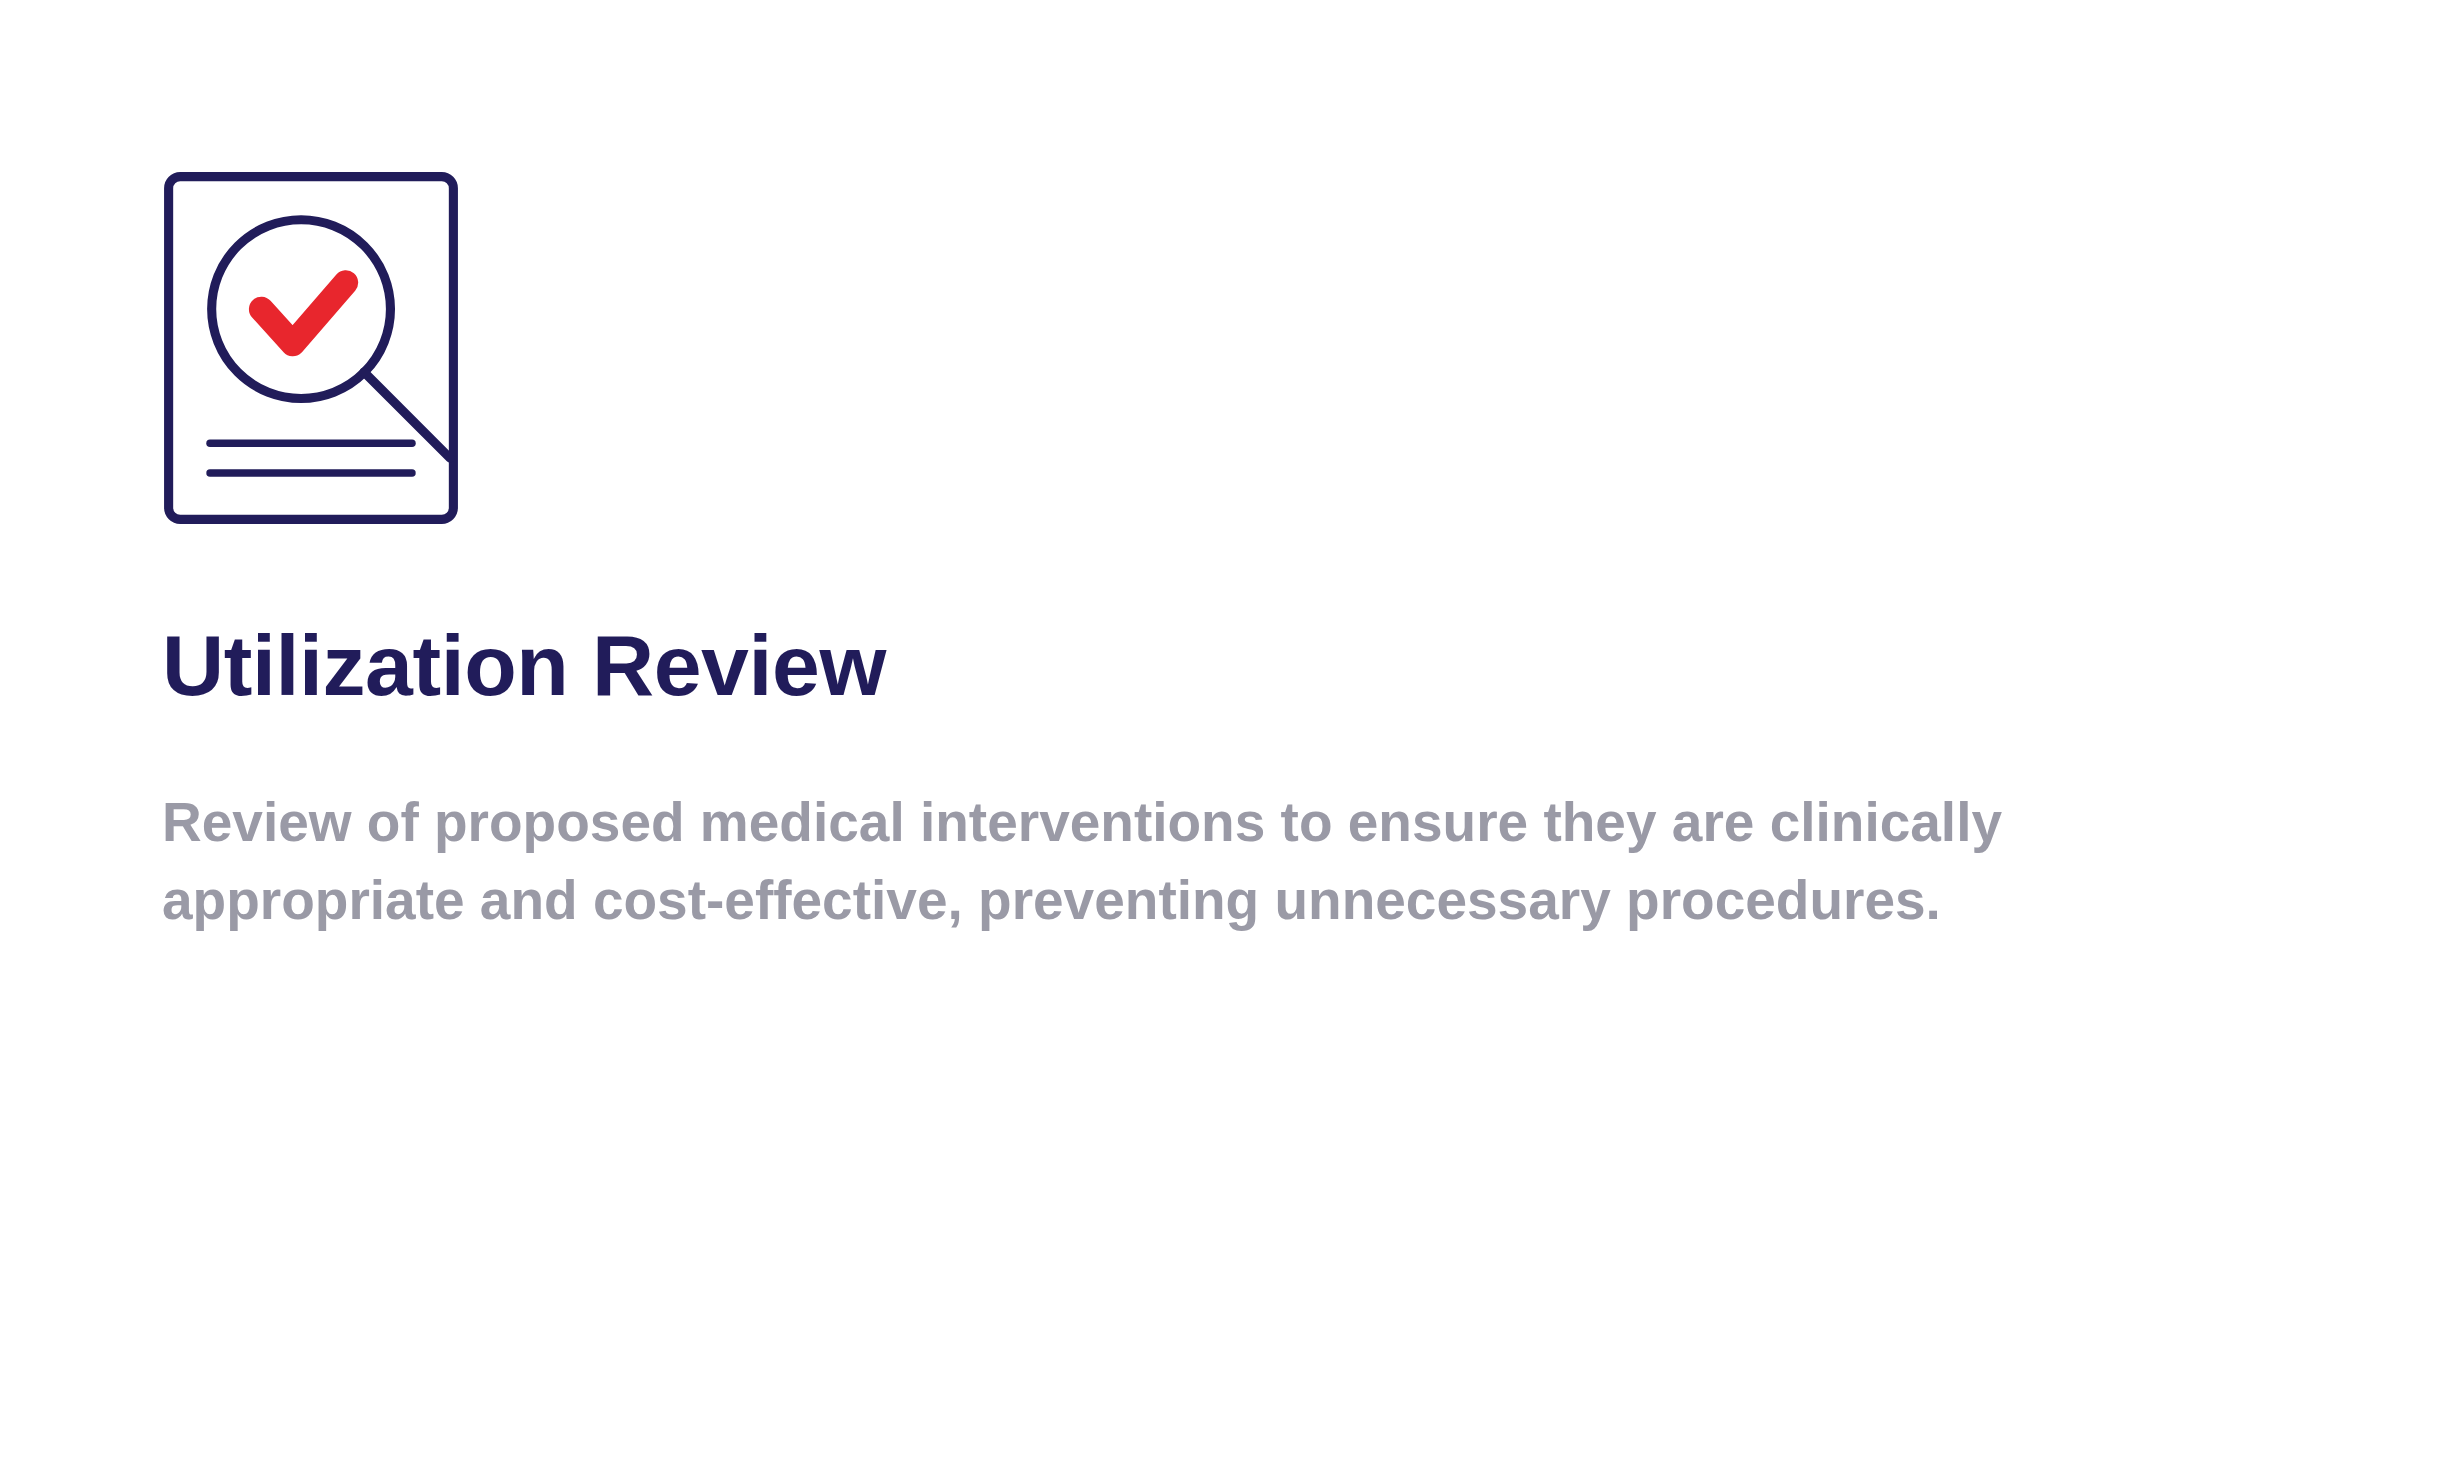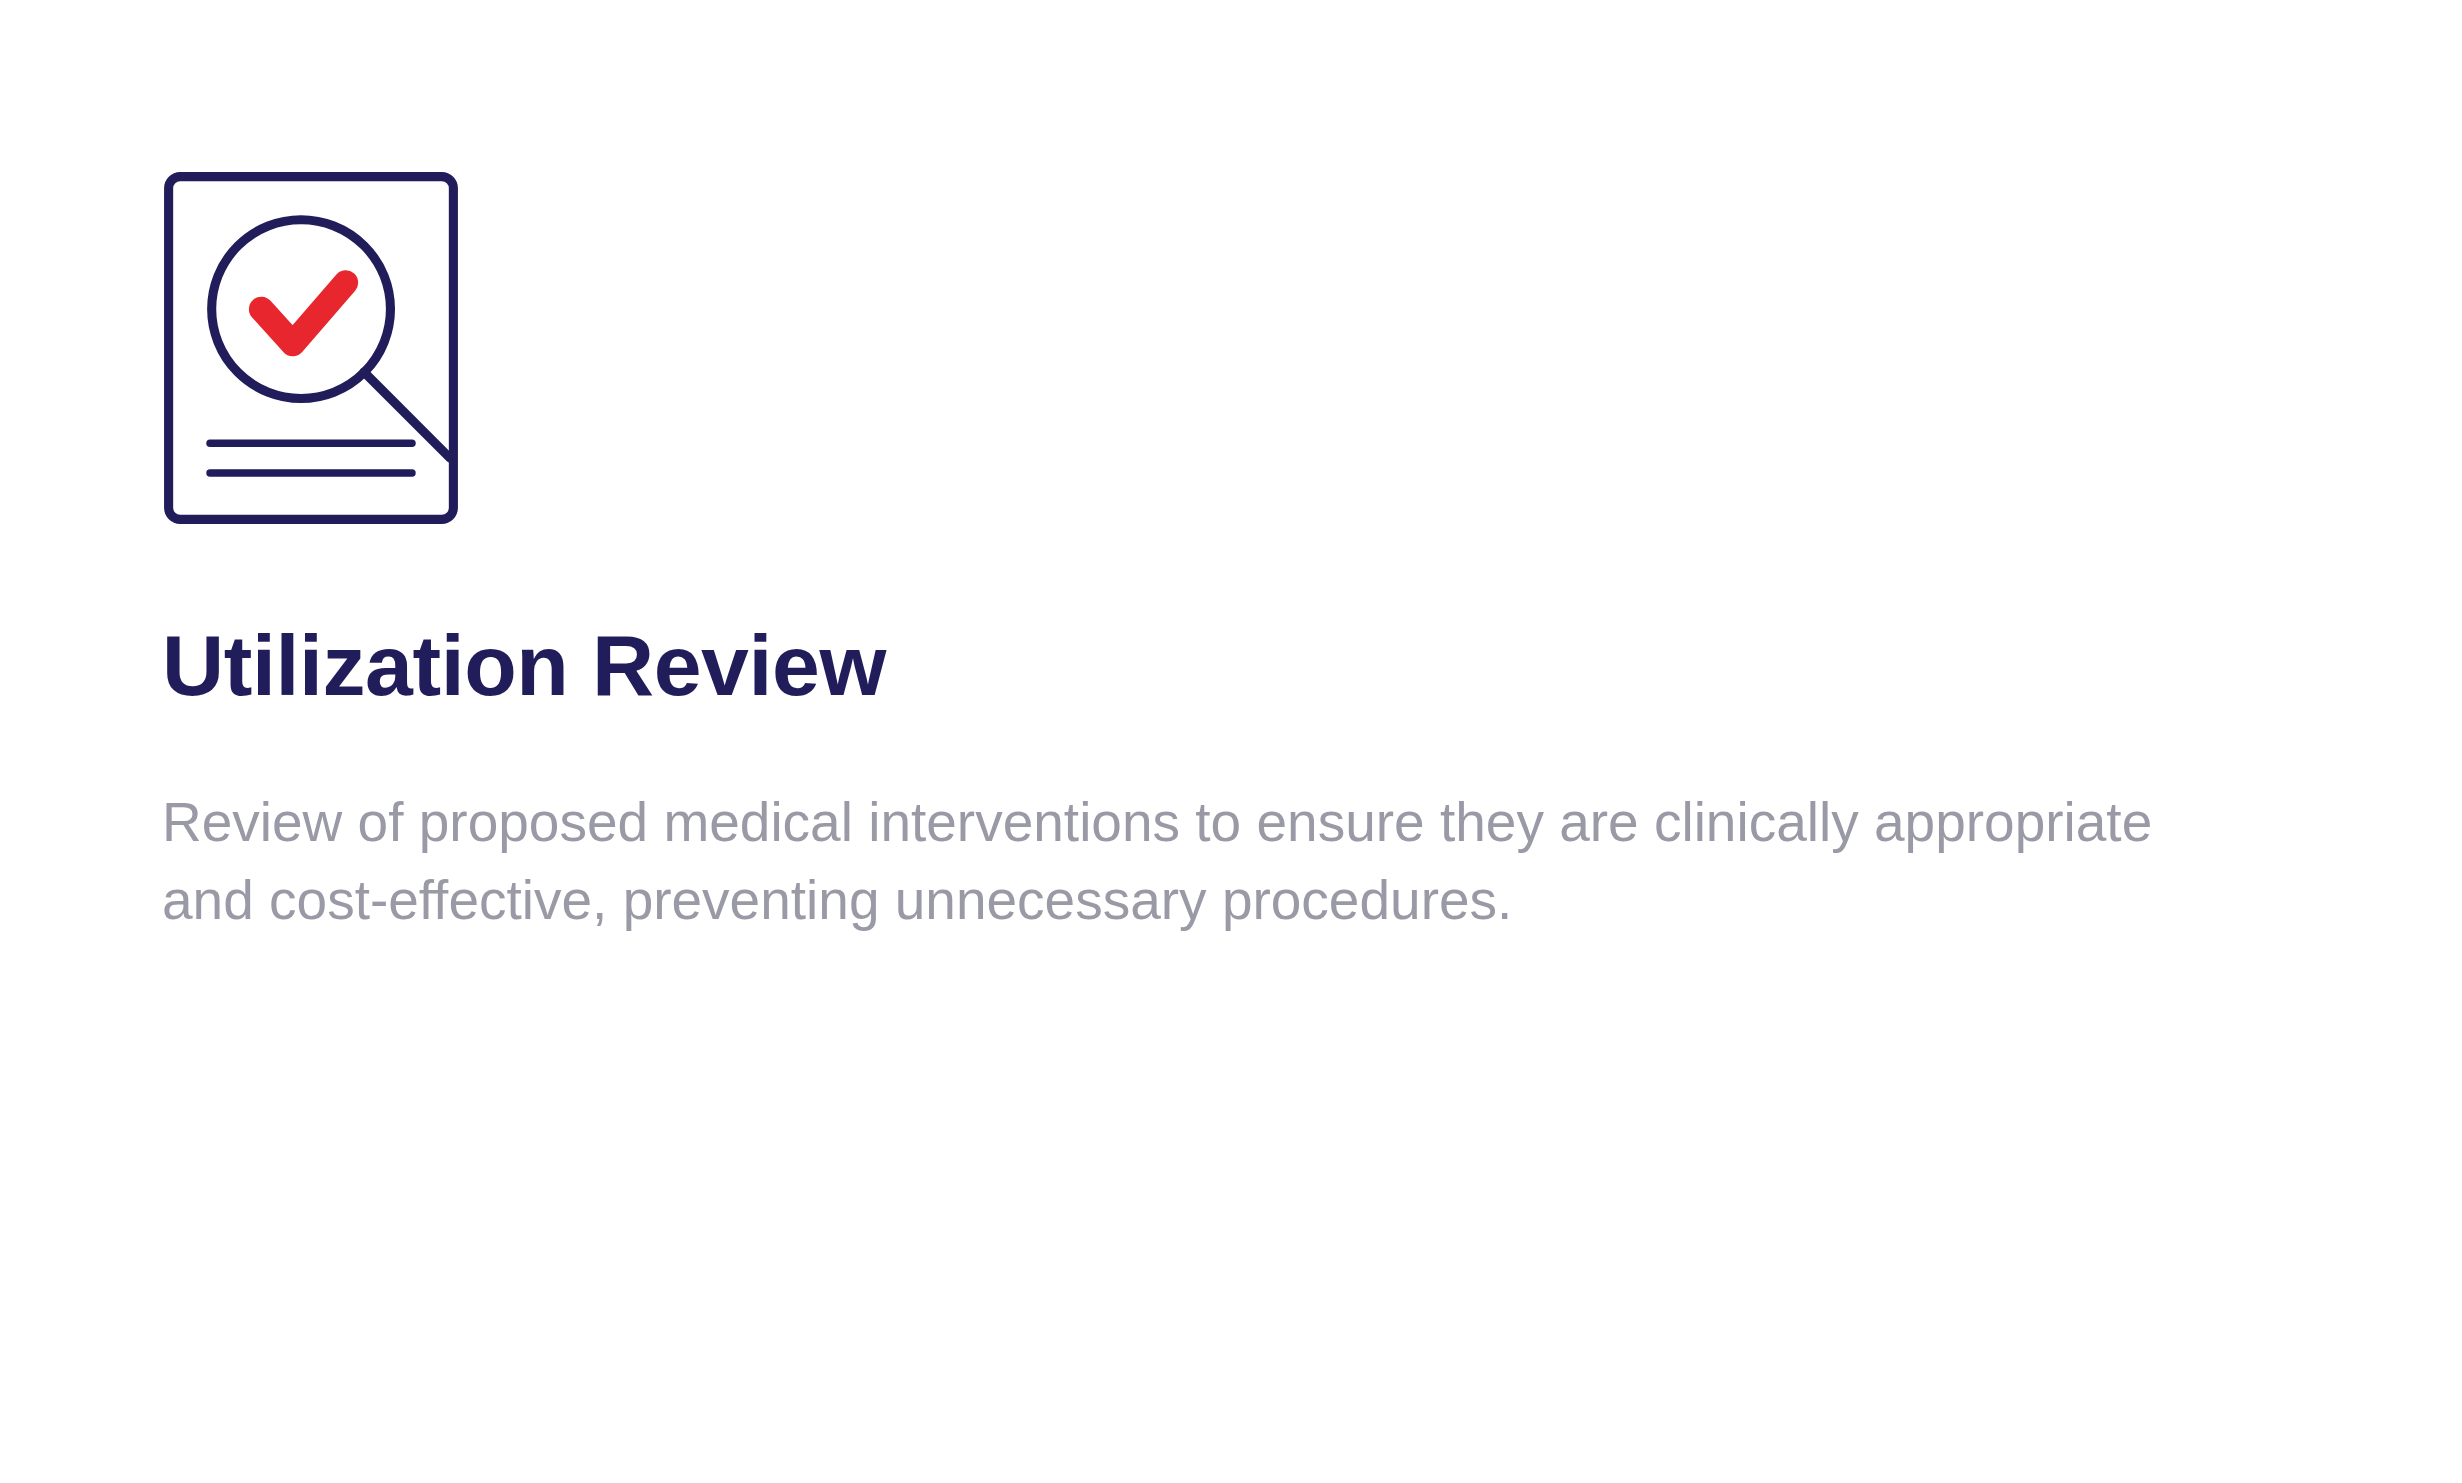--- a/index.html
+++ b/index.html
@@ -42,21 +42,21 @@
     font-weight: bold;
     color: #211C5A;
     letter-spacing: -0.4px;
     margin: 0 0 70px 0;
   }
 
   .card-body {
     font-size: 55px;
     line-height: 1.42;
     color: #9a9aa6;
-    font-weight: normal;
+    font-weight: bold;
     margin: 0;
     max-width: 2054px;
   }
 </style>
 </head>
 <body>
 
 <div class="card">
 
   <div class="icon-wrap">

